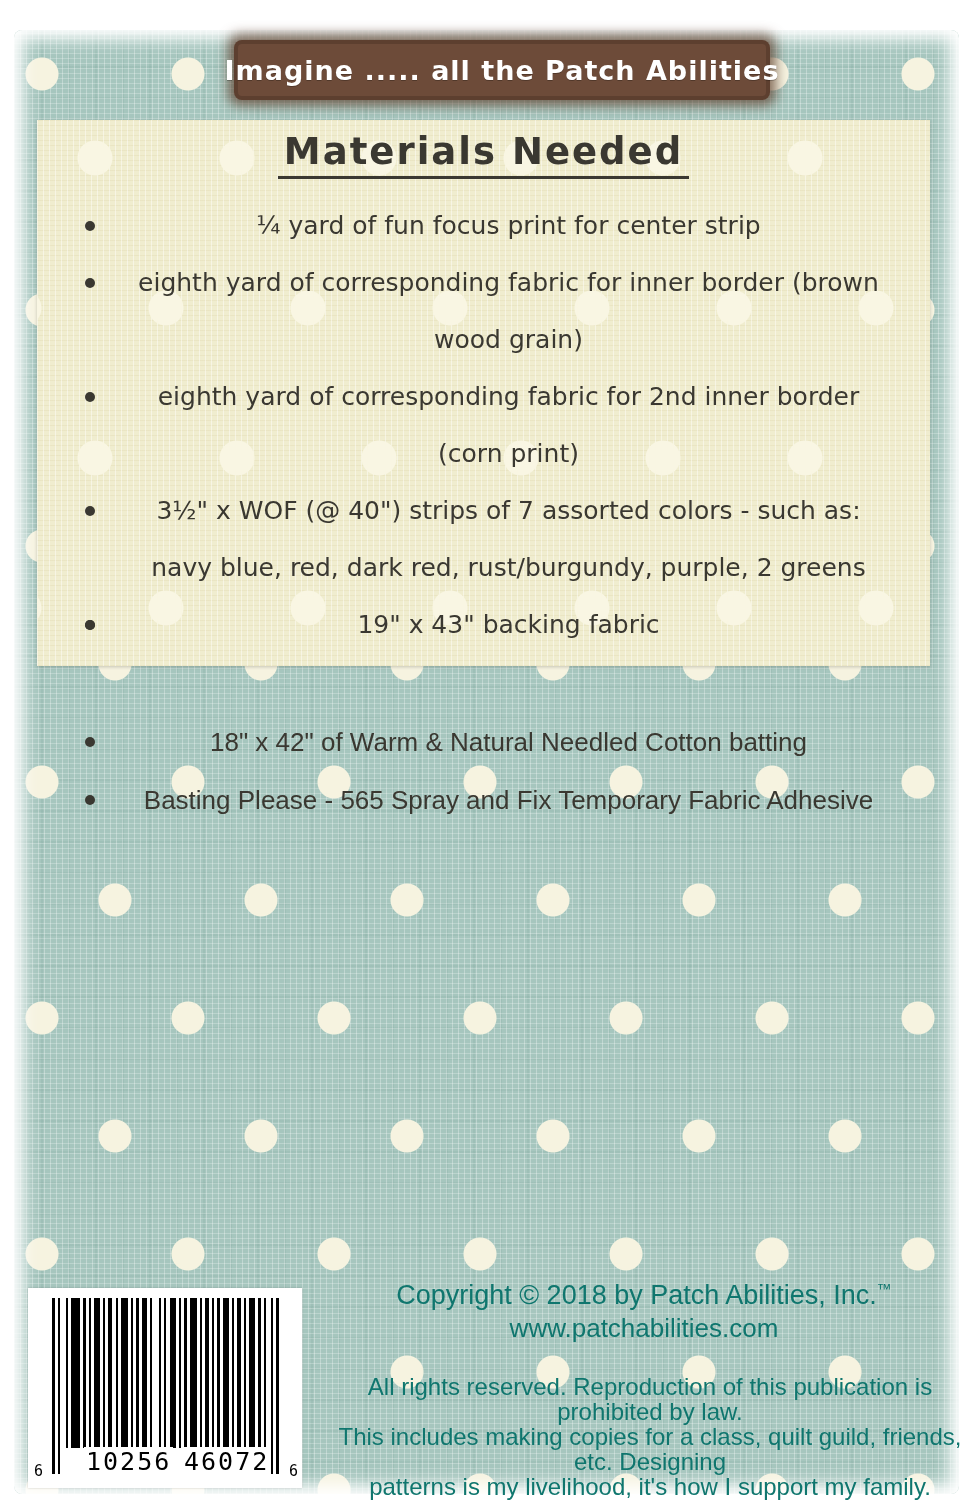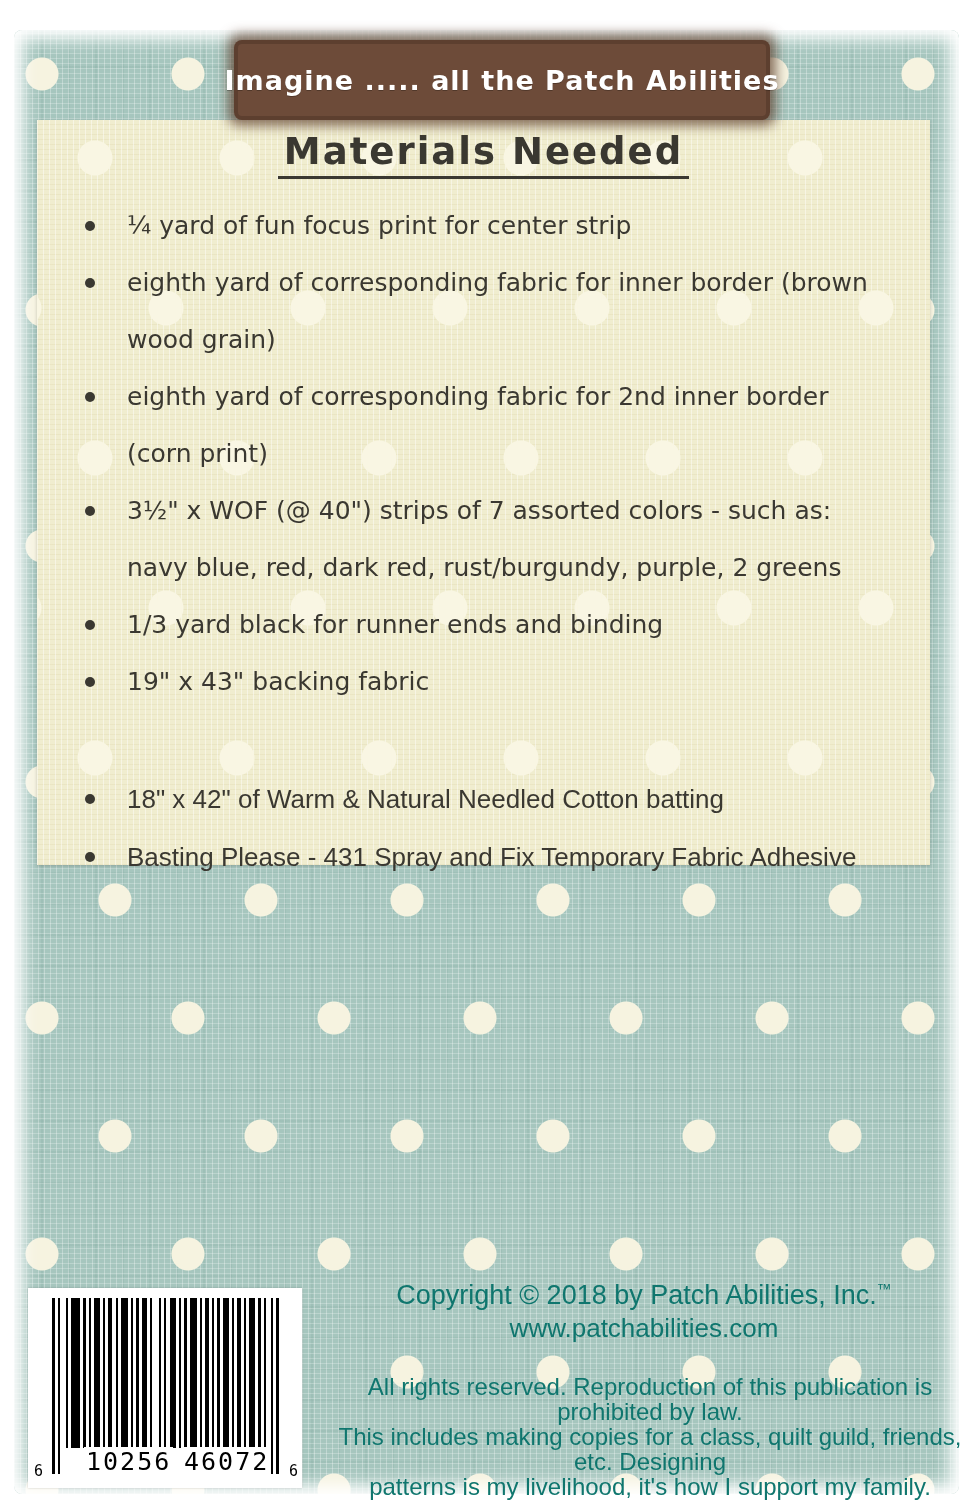--- a/index.html
+++ b/index.html
@@ -18,48 +18,48 @@
       repeating-linear-gradient(0deg, rgba(255,255,255,.24) 0 1px, rgba(255,255,255,0) 1px 5px),
       repeating-linear-gradient(90deg, rgba(125,165,155,.20) 0 2px, rgba(0,0,0,0) 2px 27px),
       repeating-linear-gradient(0deg, rgba(125,165,155,.16) 0 2px, rgba(0,0,0,0) 2px 31px);
     background-size:146px 236px, 146px 236px, auto, auto, auto, auto;
     background-position:28px 44px, 101px 162px, 0 0, 0 0, 0 0, 0 0;
     border-radius:8px;
     box-shadow: inset 0 0 16px 9px #ffffff;
   }
   
   .panel {
-    position:absolute; left:37px; top:120px; width:893px; height:745px;
+    position:absolute; left:37px; top:120px; width:893px; height:546px;
     background-color:#f0edcf;
     background-image:
       radial-gradient(circle, #f9f6e3 0 17px, rgba(249,246,227,0) 18px),
       radial-gradient(circle, #f9f6e3 0 17px, rgba(249,246,227,0) 18px),
       repeating-linear-gradient(90deg, rgba(255,255,255,.45) 0 1px, rgba(255,255,255,0) 1px 6px),
       repeating-linear-gradient(0deg, rgba(226,218,178,.40) 0 1px, rgba(0,0,0,0) 1px 5px);
     background-size:142px 300px, 142px 300px, auto, auto;
     background-position:58px 38px, 129px 188px, 0 0, 0 0;
     box-shadow:0 1px 3px rgba(60,60,50,.25);
   }
   
   .banner {
-    position:absolute; left:238px; top:44px; width:528px; height:72px;
+    position:absolute; left:238px; top:44px; width:528px; height:52px;
     background:#6d4b39; border-radius:4px;
     box-shadow:0 0 0 4px #5d3f2f, 0 0 12px 10px rgba(99,68,51,.75);
     display:flex; align-items:center; justify-content:center;
   }
   .banner-text {
     color:#ffffff; font-size:27px; font-weight:bold; letter-spacing:1px;
     white-space:nowrap; text-shadow:0 1px 0 rgba(0,0,0,.25);
   }
   .title-wrap { text-align:center; padding-top:10px; }
   .title {
     display:inline-block; font-size:37px; font-weight:bold; letter-spacing:2px;
     border-bottom:3px solid #3a3831; padding:0 6px 3px 6px;
   }
-  ul.materials { list-style:none; margin:18px 0 0 0; padding:0 40px 0 0; }
+  ul.materials { list-style:none; margin:18px 0 0 0; padding:0 40px 0 0;text-align:center; }
   ul.materials li {
     position:relative; padding-left:90px; line-height:57px; font-size:25px;
   }
   ul.materials li .bullet {
     position:absolute; left:48px; top:24px; width:10px; height:10px;
     border-radius:50%; background:#3a3831;
   }
   ul.materials.extra { margin-top:60px; }
   ul.materials.extra li {
     font-family:"Liberation Sans", sans-serif; font-size:26px; line-height:58px;
@@ -114,36 +114,35 @@
       <li>
         <span class="bullet"></span>
         <span>eighth yard of corresponding fabric for 2nd inner border (corn print)</span>
       </li>
       <li>
         <span class="bullet"></span>
         <span>3½" x WOF (@ 40") strips of 7 assorted colors - such as: navy blue, red, dark red, rust/burgundy, purple, 2 greens</span>
       </li>
       <li>
         <span class="bullet"></span>
-        <span>1/3 yard black for runner ends and binding</span>
       </li>
       <li>
         <span class="bullet"></span>
         <span>19" x 43" backing fabric</span>
       </li>
     </ul>
 
     <ul class="materials extra">
       <li>
         <span class="bullet"></span>
         <span>18" x 42" of </span><span class="em">Warm &amp; Natural Needled Cotton</span><span> batting</span>
       </li>
       <li>
         <span class="bullet"></span>
-        <span>Basting Please - </span><span class="em">431 Spray and Fix Temporary Fabric Adhesive</span><span></span>
+        <span>Basting Please - </span><span class="em">565 Spray and Fix Temporary Fabric Adhesive</span><span></span>
       </li>
     </ul>
   </div>
 
   <div class="banner">
     <span class="banner-text">Imagine ..... all the Patch Abilities</span>
   </div>
 
   <div class="footer">
     <div class="copyright"><span>Copyright © 2018 by Patch Abilities, Inc.</span><sup>™</sup></div>

